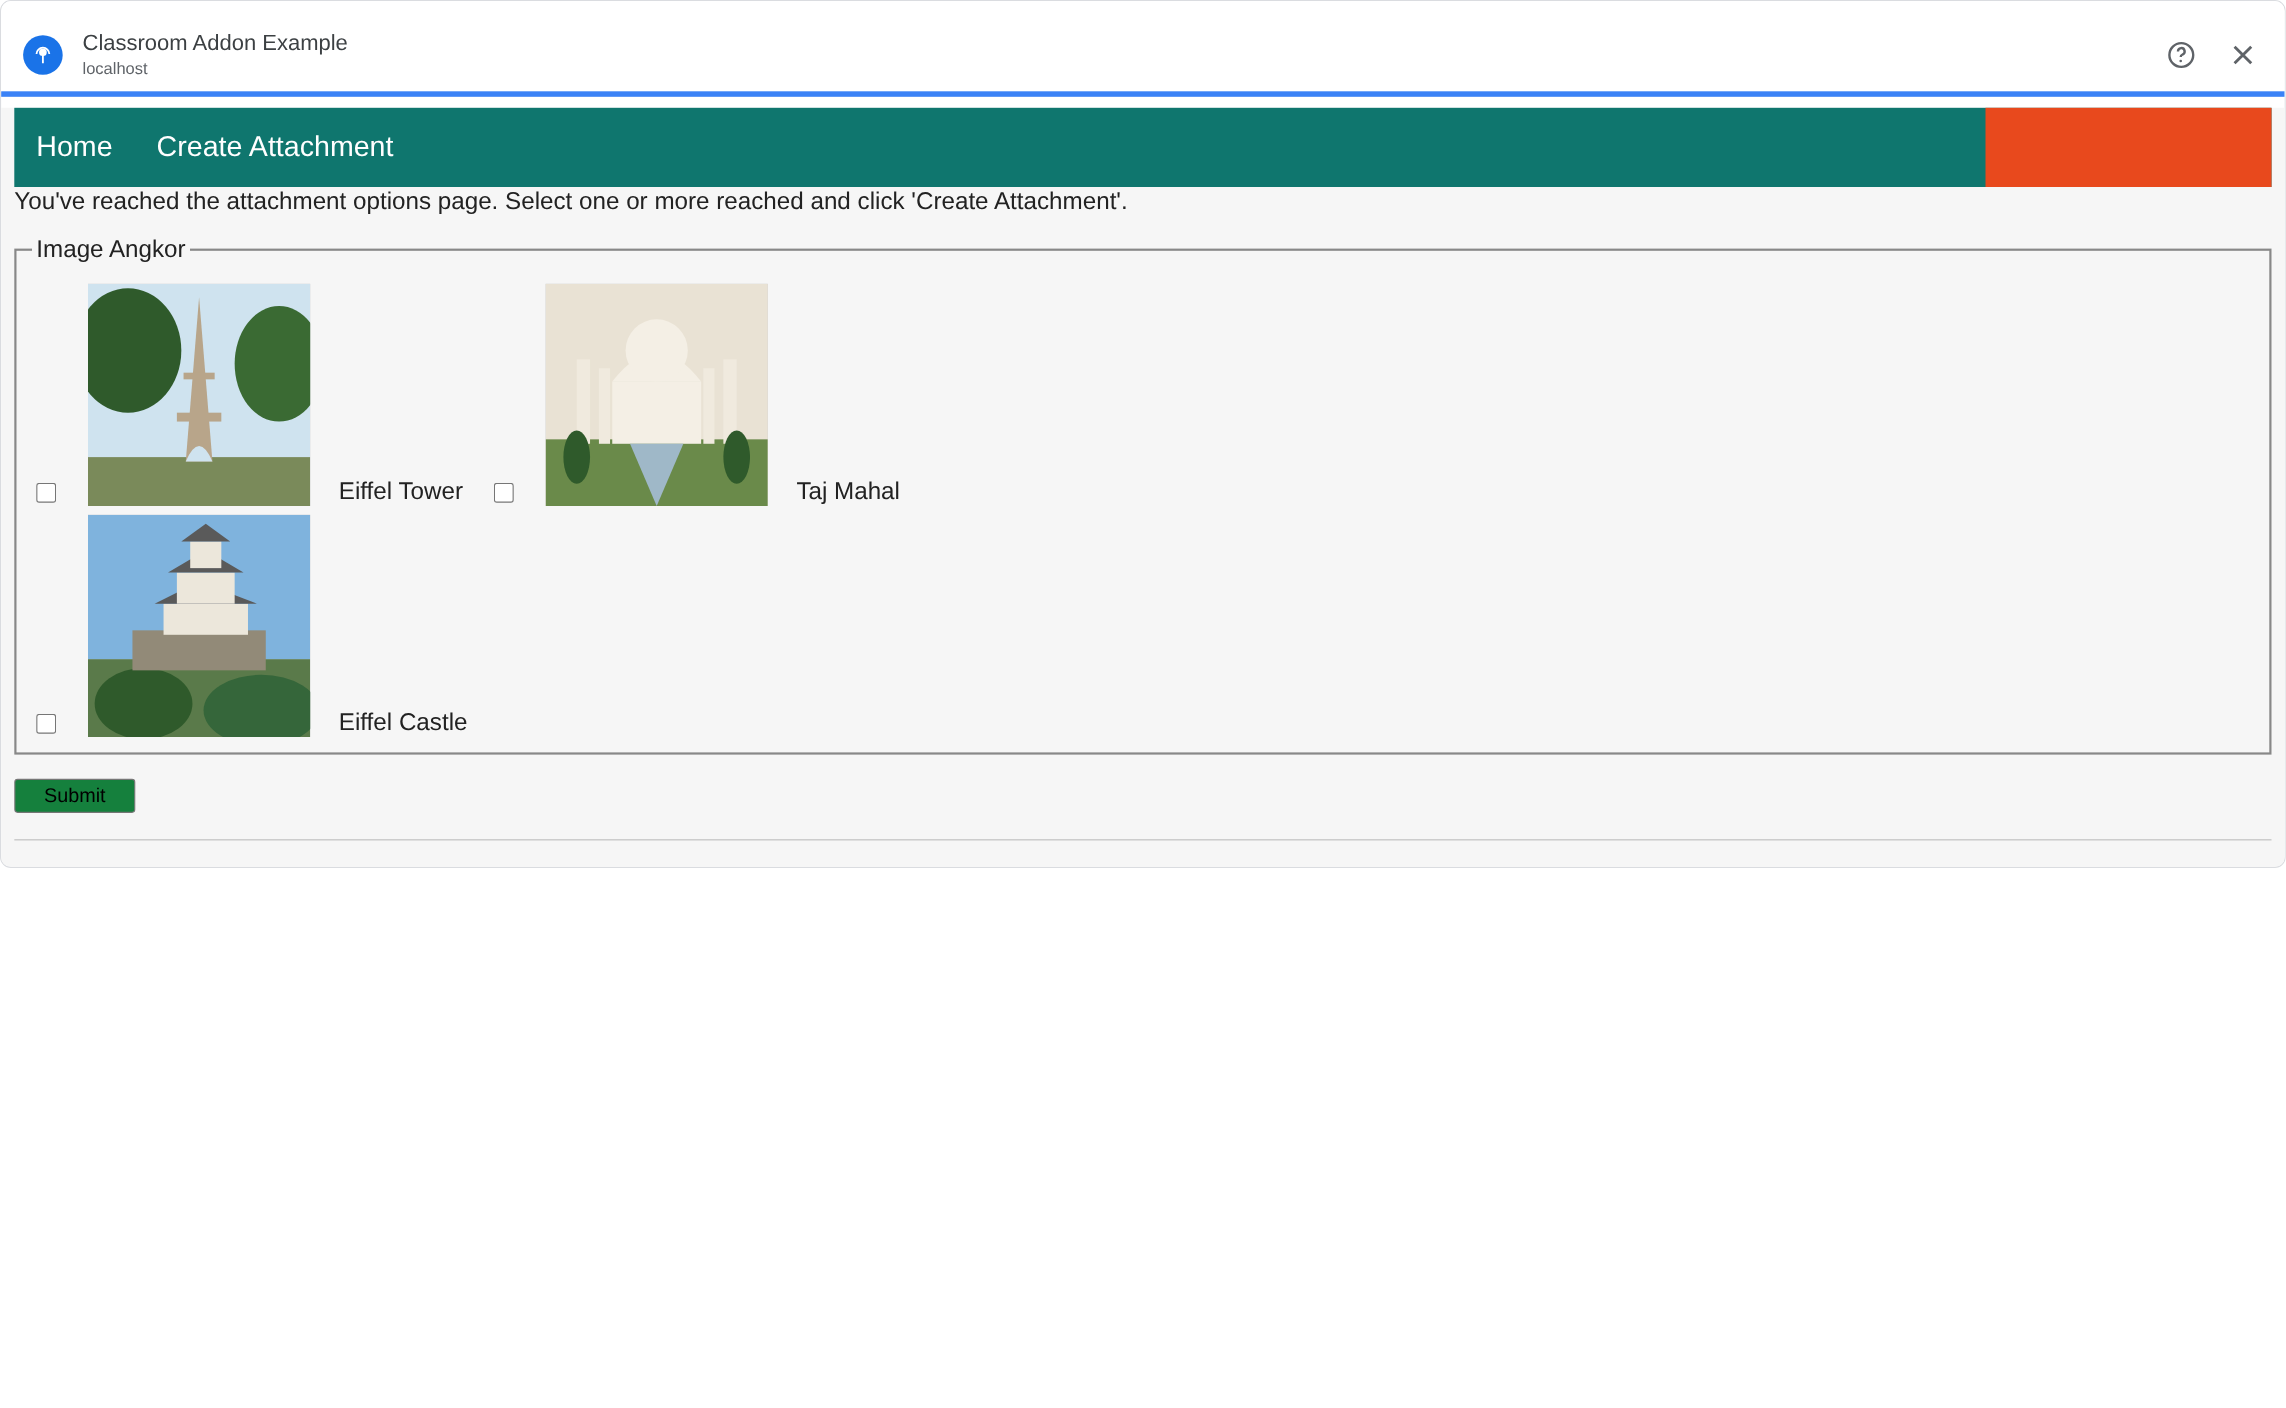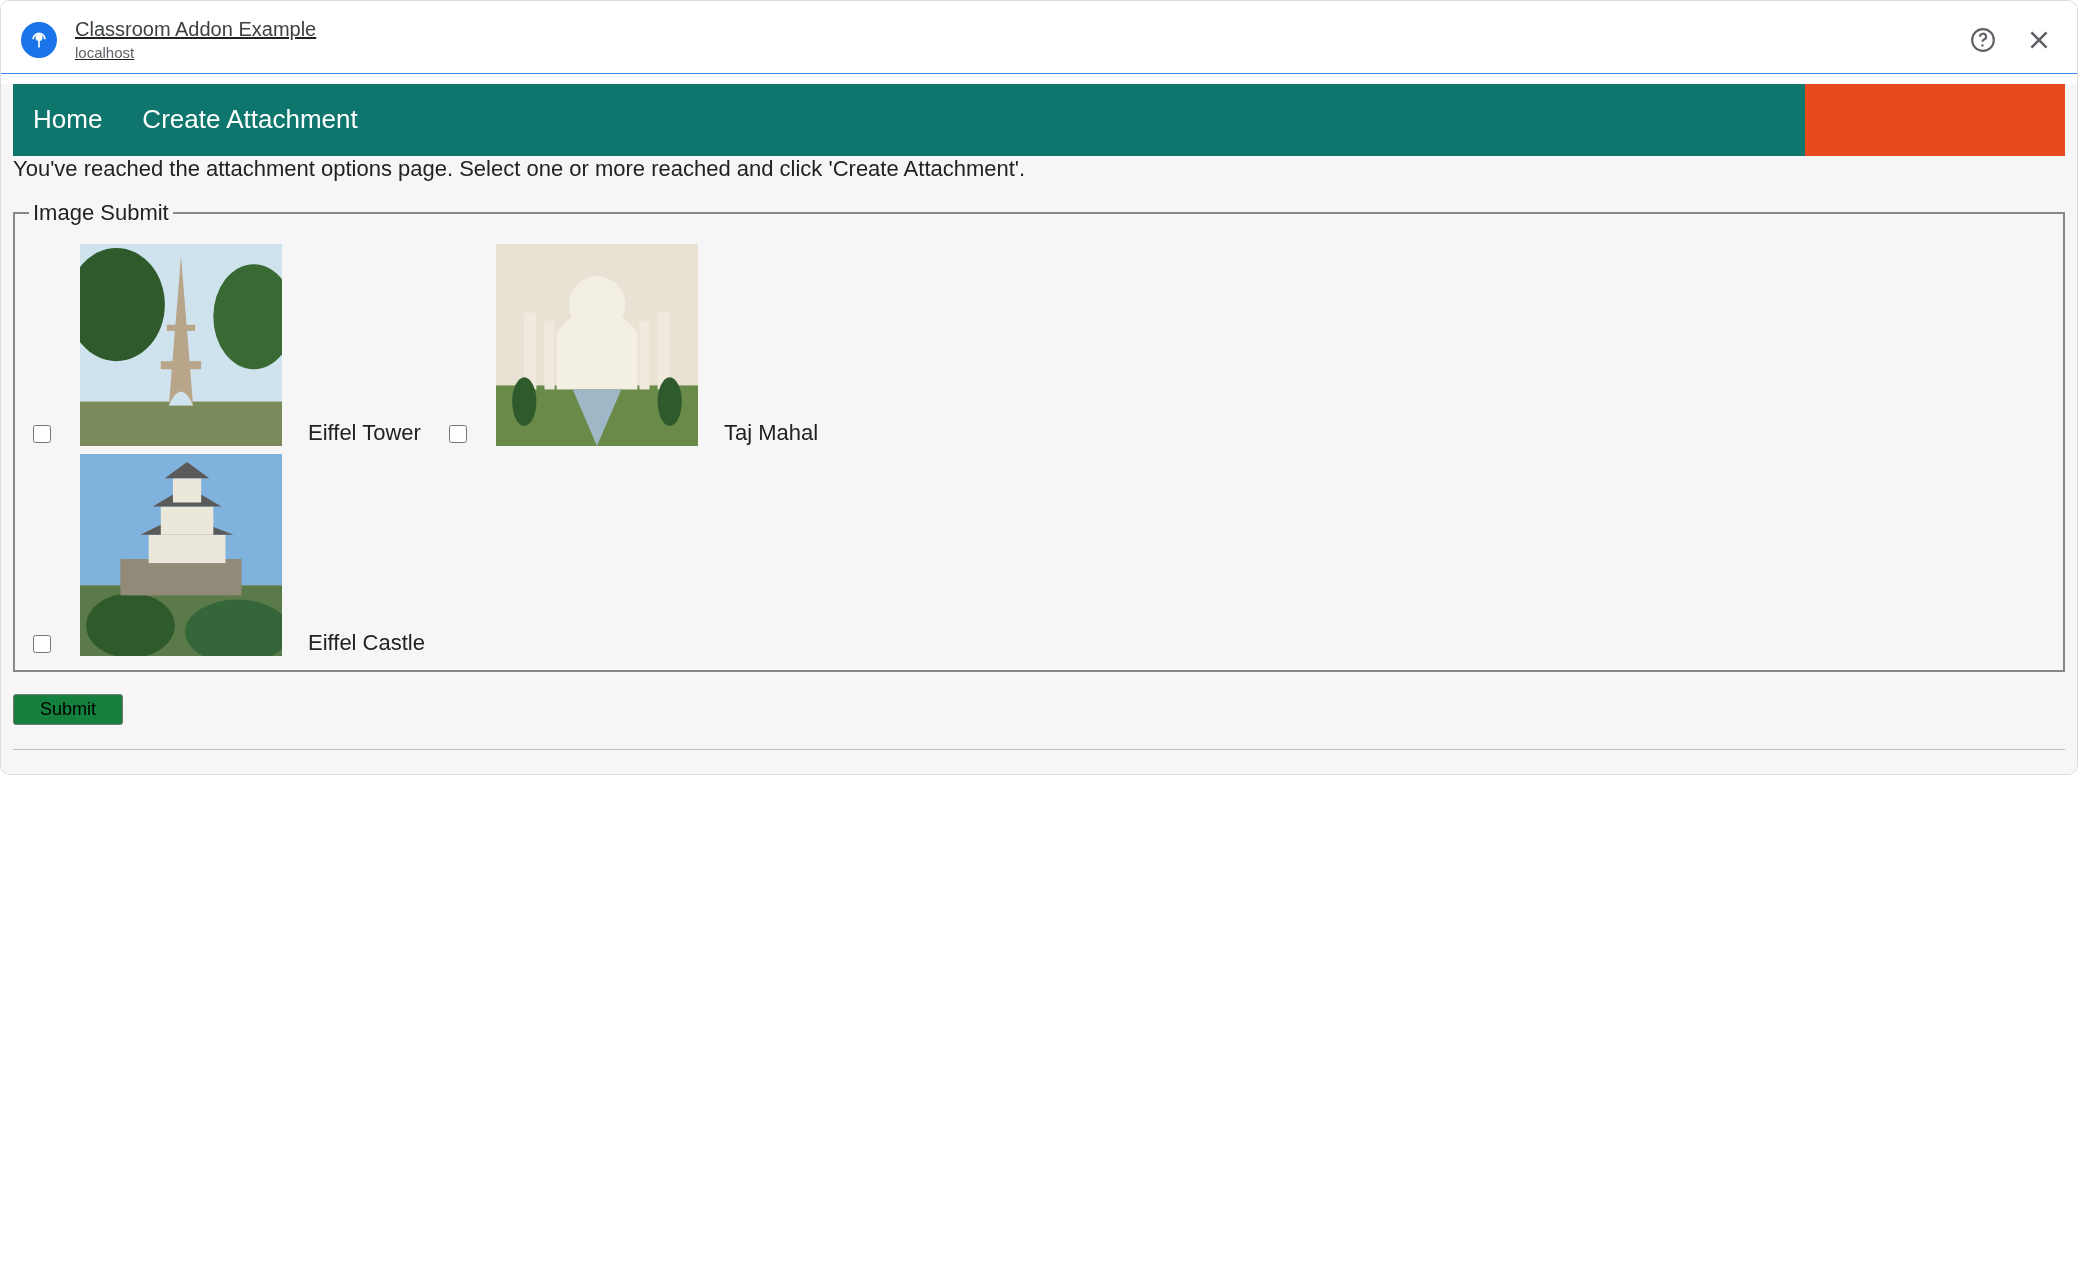--- a/index.html
+++ b/index.html
@@ -17,24 +17,23 @@
     border: 1px solid #dadce0;
     border-radius: 10px;
     overflow: hidden;
     background: #fff;
   }
 
   
   .header {
     display: flex;
     align-items: center;
-    padding: 16px 18px 10px 20px;
-    border-bottom: 1px solid #3b82f6;
+    padding: 26px 18px 10px 20px;
+    border-bottom: 5px solid #3b82f6;
     background: #fff;
-    text-decoration: underline;
   }
   .app-icon {
     width: 36px;
     height: 36px;
     border-radius: 50%;
     background: #1a73e8;
     display: flex;
     align-items: center;
     justify-content: center;
     margin-right: 18px;
@@ -194,21 +193,21 @@
       <div class="nav-item">
         <span>Create Attachment</span>
       </div>
       <div class="nav-spacer"></div>
       <div class="nav-accent"></div>
     </div>
 
     <p class="page-lead">You've reached the attachment options page. Select one or more reached and click 'Create Attachment'.</p>
 
     <fieldset class="choices">
-      <legend>Image Submit</legend>
+      <legend>Image Angkor</legend>
 
       <div class="grid">
 
         <label class="choice">
           <input type="checkbox" style="">
           <span class="thumb">
             <svg viewBox="0 0 100 100" preserveAspectRatio="xMidYMid slice">
               <rect width="100" height="100" fill="#cfe3ef"></rect>
               <rect y="78" width="100" height="22" fill="#7a8a5a"></rect>
               <ellipse cx="18" cy="30" rx="24" ry="28" fill="#2f5a2b"></ellipse>

